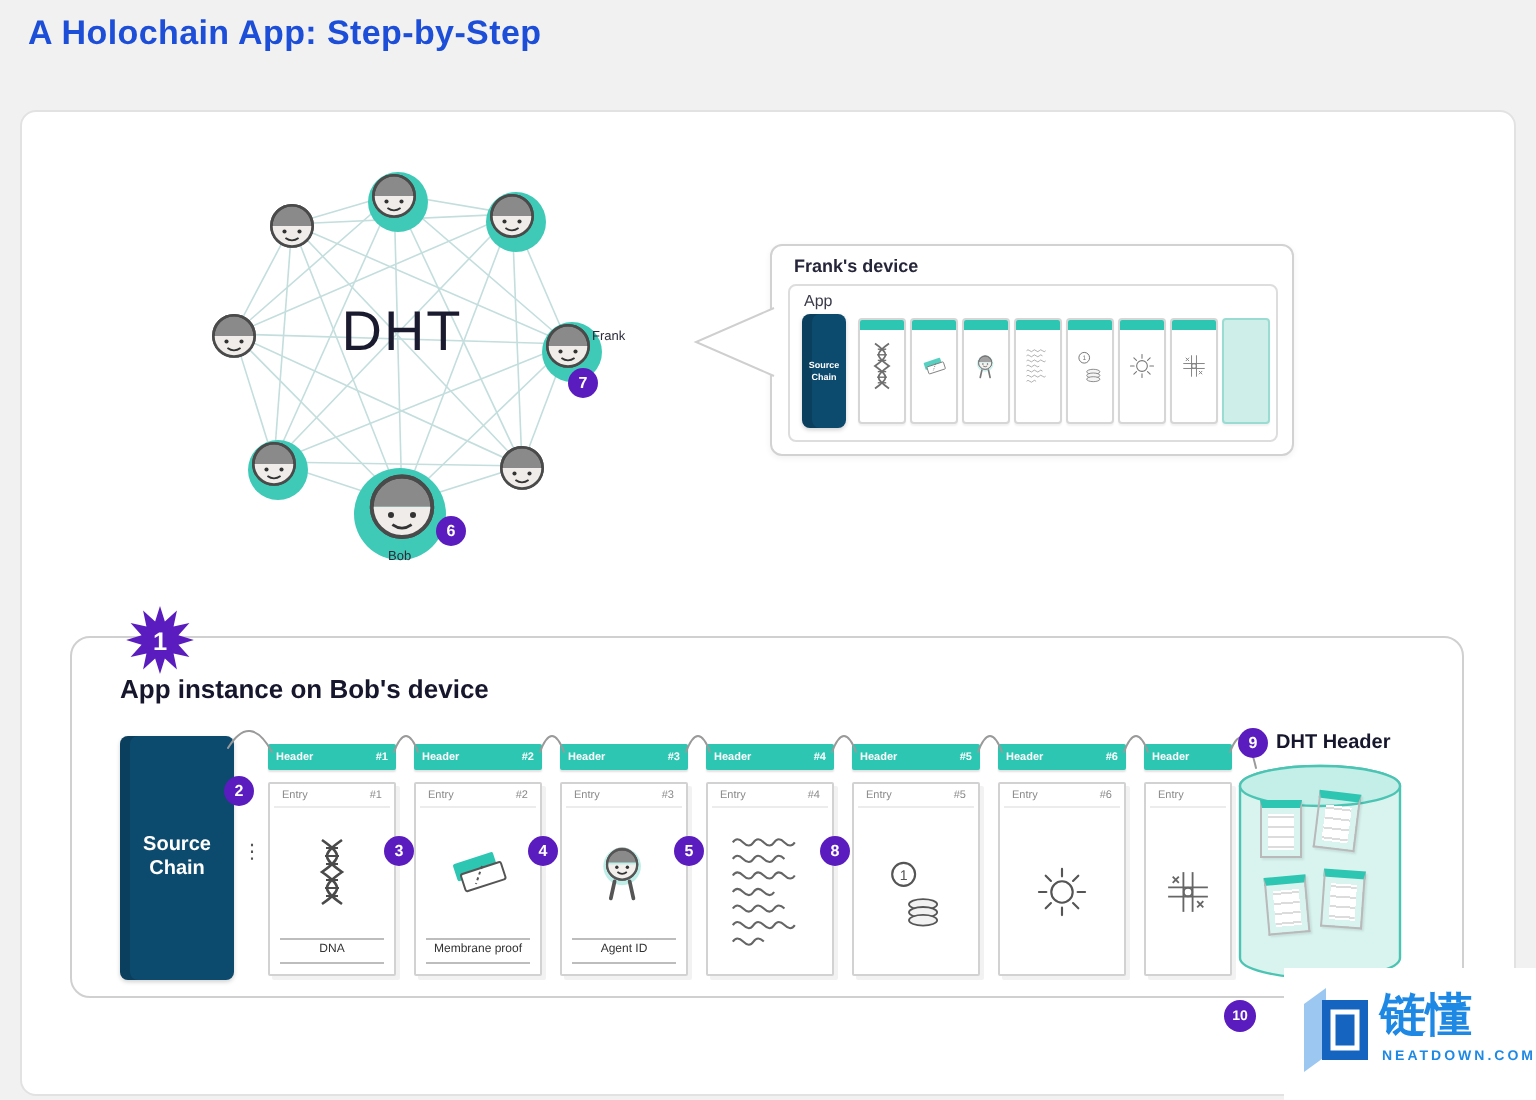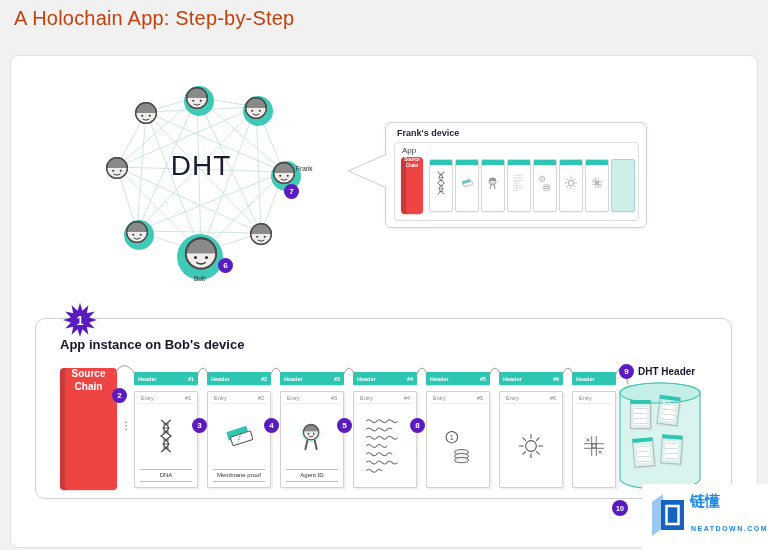--- a/index.html
+++ b/index.html
@@ -1,56 +1,56 @@
 <!DOCTYPE html>
 <html><head>
 <meta charset="utf-8">
 <style>
   *{margin:0;padding:0;box-sizing:border-box}
   html,body{width:768px;height:550px;background:#f1f1f2;font-family:"Liberation Sans",sans-serif;overflow:hidden}
   body{position:relative}
   .abs{position:absolute}
   .panel-bg{position:absolute;left:10px;top:55px;width:748px;height:493px;background:#fff;border:1px solid #e2e2e2;border-radius:8px}
-  .page-title{position:absolute;left:14px;top:7px;font-size:20px;font-weight:400;color:#c2410c;letter-spacing:.2px}
+  .page-title{position:absolute;left:14px;top:7px;font-size:17px;font-weight:700;color:#1d4ed8;letter-spacing:.2px}
   #mesh{position:absolute;left:100px;top:80px;width:200px;height:190px}
   #mesh line{stroke:#c3dedd;stroke-width:.8}
   .dht-label{position:absolute;left:156px;top:150px;width:90px;text-align:center;font-size:28px;color:#1b1b2f;letter-spacing:1px;z-index:2}
   .halo{position:absolute;border-radius:50%;background:#3fcab7;z-index:1}
   .avatar{position:absolute;width:30px;height:30px;z-index:2}
   .avatar.big{width:44px;height:44px}
   .avatar svg{width:100%;height:100%}
   .peer-label{position:absolute;font-size:6.5px;color:#2a2a3a;z-index:3}
   .badge{position:absolute;width:15px;height:15px;border-radius:50%;background:#5a1cbe;color:#fff;font-size:8px;font-weight:700;display:flex;align-items:center;justify-content:center;z-index:6;line-height:1}
   .badge.lg{width:16px;height:16px;font-size:7px}
   .frank-panel{position:absolute;left:385px;top:122px;width:262px;height:106px;background:#fff;border:1px solid #d2d2d2;border-radius:6px;box-shadow:0 1px 3px rgba(0,0,0,.06);z-index:2}
   .frank-title{position:absolute;left:397px;top:128px;font-size:9px;font-weight:600;color:#26263a;z-index:3}
   .frank-inner{position:absolute;left:394px;top:142px;width:245px;height:79px;border:1px solid #ddd;border-radius:4px;z-index:3}
   .app-label{position:absolute;left:402px;top:146px;font-size:8px;color:#3a3a4a;z-index:4}
-  .book{position:absolute;background:#ef4444;border-radius:4px;display:flex;justify-content:center;text-align:center;box-shadow:inset 5px 0 0 rgba(0,0,0,.15),0 1px 2px rgba(0,0,0,.18);z-index:4}
+  .book{position:absolute;background:#0c4a6e;border-radius:4px;display:flex;align-items:center;justify-content:center;text-align:center;box-shadow:inset 5px 0 0 rgba(0,0,0,.15),0 1px 2px rgba(0,0,0,.18);z-index:4}
   .book span{color:#fff;font-weight:700;font-size:10px;line-height:1.25;padding:0 6px}
   .book.mini span{font-size:4.5px;padding:0 2px}
   .mini-card{position:absolute;top:159px;width:24px;height:53px;background:#fff;border:1px solid #d6d6d6;border-radius:2px;z-index:4;box-shadow:0 1px 1px rgba(0,0,0,.06)}
   .mini-card.tealcard{background:#cdeee9;border-color:#9adcd2}
   .mini-strip{display:block;height:5px;background:#2cc6b2;border-radius:1px 1px 0 0}
   .mini-icon{display:block;width:14px;height:26px;margin:5px auto 0;opacity:.8}
   .bob-panel{position:absolute;left:35px;top:318px;width:697px;height:181px;background:#fff;border:1px solid #d0d0d0;border-radius:10px;z-index:2}
   .bob-title{position:absolute;left:60px;top:337px;font-size:13px;font-weight:600;color:#16162c;z-index:4}
   .unit{position:absolute;top:372px;z-index:4}
   .hdr{height:13px;background:#2cc6b2;border-radius:1px;color:#fff;font-size:5.5px;font-weight:700;display:flex;justify-content:space-between;align-items:center;padding:0 4px;margin-bottom:6px;box-shadow:0 1px 1px rgba(0,0,0,.12)}
   .entry{height:97px;background:#fff;border:1px solid #d2d2d2;border-radius:1px;display:flex;flex-direction:column;box-shadow:2px 2px 0 rgba(0,0,0,.05)}
   .entry-top{display:flex;justify-content:space-between;font-size:5.5px;color:#8a8a8a;padding:3px 4px 2px;border-bottom:1px solid #ececec;margin:0 2px}
   .icon-box{flex:1;display:flex;align-items:center;justify-content:center;overflow:hidden}
   .caption{margin:0 5px 5px;border-top:1px solid #bdbdbd;border-bottom:1px solid #bdbdbd;font-size:6px;color:#333;text-align:center;padding:2px 0;line-height:1.25}
   .caption:empty{display:none}
   #arcs{position:absolute;left:100px;top:352px;width:540px;height:36px;z-index:5}
   .cont-marks{position:absolute;left:121px;top:420px;font-size:10px;color:#555;z-index:5}
   .shard-label{position:absolute;left:638px;top:366px;font-size:10px;font-weight:600;color:#16162c;z-index:4}
   .shard-card{position:absolute;width:21px;height:29px;background:#fff;border:1px solid #b9b9b9;border-top:4px solid #2cc6b2;z-index:5;padding:3px;background-image:repeating-linear-gradient(180deg,transparent 0 4px,#dcdcdc 4px 5px);background-clip:content-box;box-shadow:1px 1px 1px rgba(0,0,0,.08)}
   .watermark{position:absolute;left:642px;top:484px;width:126px;height:66px;background:#fff;z-index:9}
-  .wm-brand{position:absolute;left:690px;top:492px;font-size:15px;font-weight:700;color:#1e88e5;z-index:10}
+  .wm-brand{position:absolute;left:690px;top:492px;font-size:23px;font-weight:700;color:#1e88e5;z-index:10}
   .wm-site{position:absolute;left:691px;top:525px;font-size:7px;font-weight:700;letter-spacing:1.5px;color:#1e88e5;z-index:10}
 </style>
 </head>
 <body>
 
 <svg width="0" height="0" style="position:absolute" aria-hidden="true">
   <defs>
     <symbol id="sym-face" viewBox="0 0 32 32">
       <path d="M5,17 A11,11 0 0 1 27,17 L5,17 Z" fill="#8a8a8a"></path>
       <circle cx="16" cy="17" r="11" fill="none" stroke="#4a4a4a" stroke-width="1.4"></circle>

